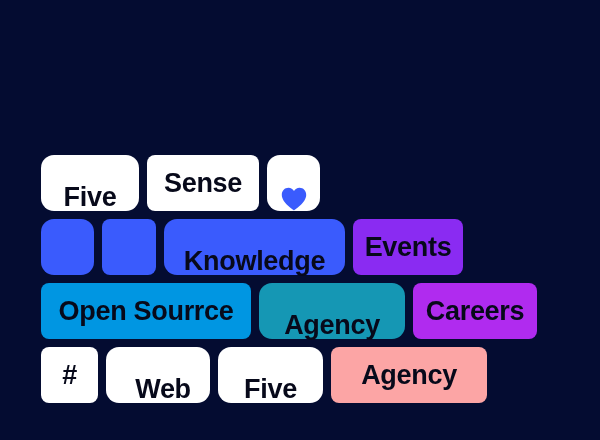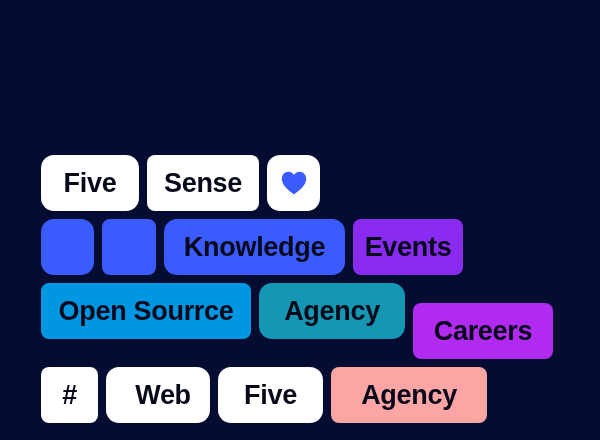--- a/index.html
+++ b/index.html
@@ -43,21 +43,21 @@
     justify-content: center;
     padding: 0 18px;
     font-size: 27px;
     font-weight: 700;
     letter-spacing: -0.3px;
     line-height: 1;
     color: #07091a;
     white-space: nowrap;
     user-select: none;
   }
-  .tag.rounded { border-radius: 13px; }
+  .tag.rounded { border-radius: 13px; align-items: flex-end; }
   .tag.square  { border-radius: 8px; }
   .tag.empty   { padding: 0; }
   .tag.icon-tag { padding: 0 16px; }
 
   .heart {
     display: block;
     width: 26px;
     height: 24px;
   }
 </style>
@@ -91,21 +91,21 @@
           <span>Events</span>
         </div>
       </div>
       <div class="tag-row">
         <div class="tag square" style="background: rgb(0, 150, 226); color: rgb(7, 9, 26); width: 210px;">
           <span>Open Sourrce</span>
         </div>
         <div class="tag rounded" style="background: rgb(21, 151, 180); color: rgb(7, 9, 26); width: 146px;">
           <span>Agency</span>
         </div>
-        <div class="tag square" style="background: rgb(176, 43, 239); color: rgb(7, 9, 26); width: 140px; margin-top: 20px;">
+        <div class="tag square" style="background: rgb(176, 43, 239); color: rgb(7, 9, 26); width: 124px;">
           <span>Careers</span>
         </div>
       </div>
       <div class="tag-row">
         <div class="tag square" style="background: rgb(255, 255, 255); color: rgb(7, 9, 26); width: 57px;">
           <span>#</span>
         </div>
         <div class="tag rounded" style="background: rgb(255, 255, 255); color: rgb(7, 9, 26); width: 104px; padding-left: 28px;">
           <span>Web</span>
         </div>

